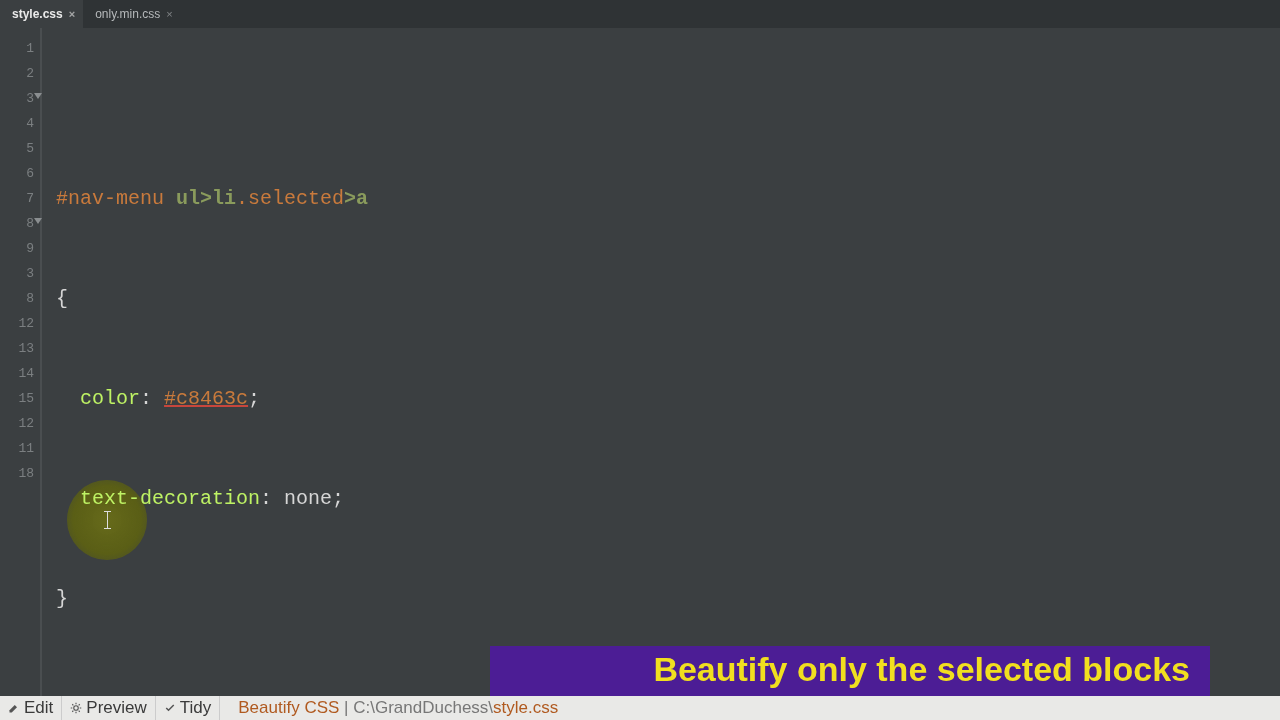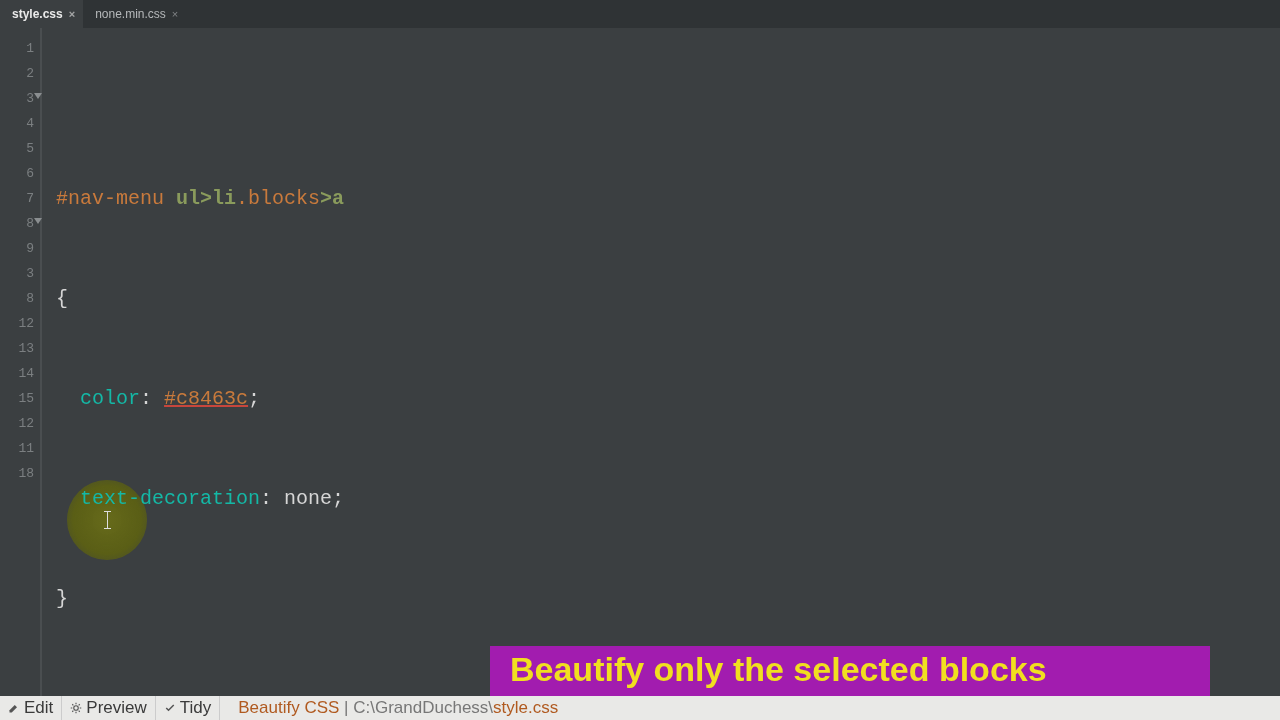--- a/index.html
+++ b/index.html
@@ -80,21 +80,21 @@
   padding: 8px 0 0 14px;
   position: relative;
   white-space: pre;
 }
 .codeline { height: 25px; position: relative; }
 
 
 .sel  { color: #c97a3c; } 
 .tag  { color: #8a9b5c; font-weight: bold; } 
 .punct{ color: #d6d6d6; }
-.prop { color: #14b8a6; } 
+.prop { color: #bef264; } 
 .val  { color: #d6d6d6; }
 .hex  { color: #c97a3c; text-decoration: underline; text-decoration-color: #c8463c; }
 .codeline > span.content { position: relative; z-index: 1; }
 
 
 .mouse-indicator {
   position: absolute;
   width: 80px; height: 80px;
   border-radius: 50%;
   background: radial-gradient(circle, #666a1a 0%, #5b5f17 60%, rgba(91,95,23,0) 100%);
@@ -112,24 +112,25 @@
 .mouse-indicator .ibeam::before{ top:0; }
 .mouse-indicator .ibeam::after{ bottom:0; }
 
 
 .caption {
   position: absolute;
   left: 490px;
   bottom: 8px;
   right: 70px;
   height: 66px;
-  background: #a21caf;
+  background: #4c1d95;
   display: flex;
   align-items: flex-start;
   padding: 4px 20px;
+  justify-content: flex-end;
 }
 .caption-text {
   color: #f1df1f;
   font-family: "Segoe UI", Arial, sans-serif;
   font-size: 34px;
   font-weight: 700;
 }
 
 
 .status {
@@ -157,21 +158,21 @@
 </style>
 </head>
 <body>
 
 <div class="tab-bar">
   <div class="tab active">
     <span>style.css</span>
     <span class="close">×</span>
   </div>
   <div class="tab">
-    <span>none.min.css</span>
+    <span>only.min.css</span>
     <span class="close">×</span>
   </div>
 </div>
 
 <div class="editor">
   <div class="gutter">
     <span class="ln">1</span>
     <span class="ln">2</span>
     <span class="ln fold">3</span>
     <span class="ln">4</span>
@@ -188,21 +189,21 @@
     <span class="ln">15</span>
     <span class="ln">12</span>
     <span class="ln">11</span>
     <span class="ln">18</span>
   </div>
   <div class="gutter-sep"></div>
 
   <div class="code">
     <div class="codeline"><span class="content"> </span></div>
 
-    <div class="codeline"><span class="content"><span class="sel">#nav-menu</span><span class="tag"> ul&gt;li</span><span class="sel">.blocks</span><span class="tag">&gt;a</span></span></div>
+    <div class="codeline"><span class="content"><span class="sel">#nav-menu</span><span class="tag"> ul&gt;li</span><span class="sel">.selected</span><span class="tag">&gt;a</span></span></div>
 
     <div class="codeline"><span class="content punct">{</span></div>
 
     <div class="codeline"><span class="content">  <span class="prop">color</span><span class="punct">: </span><span class="hex">#c8463c</span><span class="punct">;</span></span></div>
 
     <div class="codeline"><span class="content">  <span class="prop">text-decoration</span><span class="punct">: </span><span class="val">none</span><span class="punct">;</span></span></div>
 
     <div class="codeline"><span class="content punct">}</span></div>
 
     <div class="codeline"><span class="content"> </span></div>

